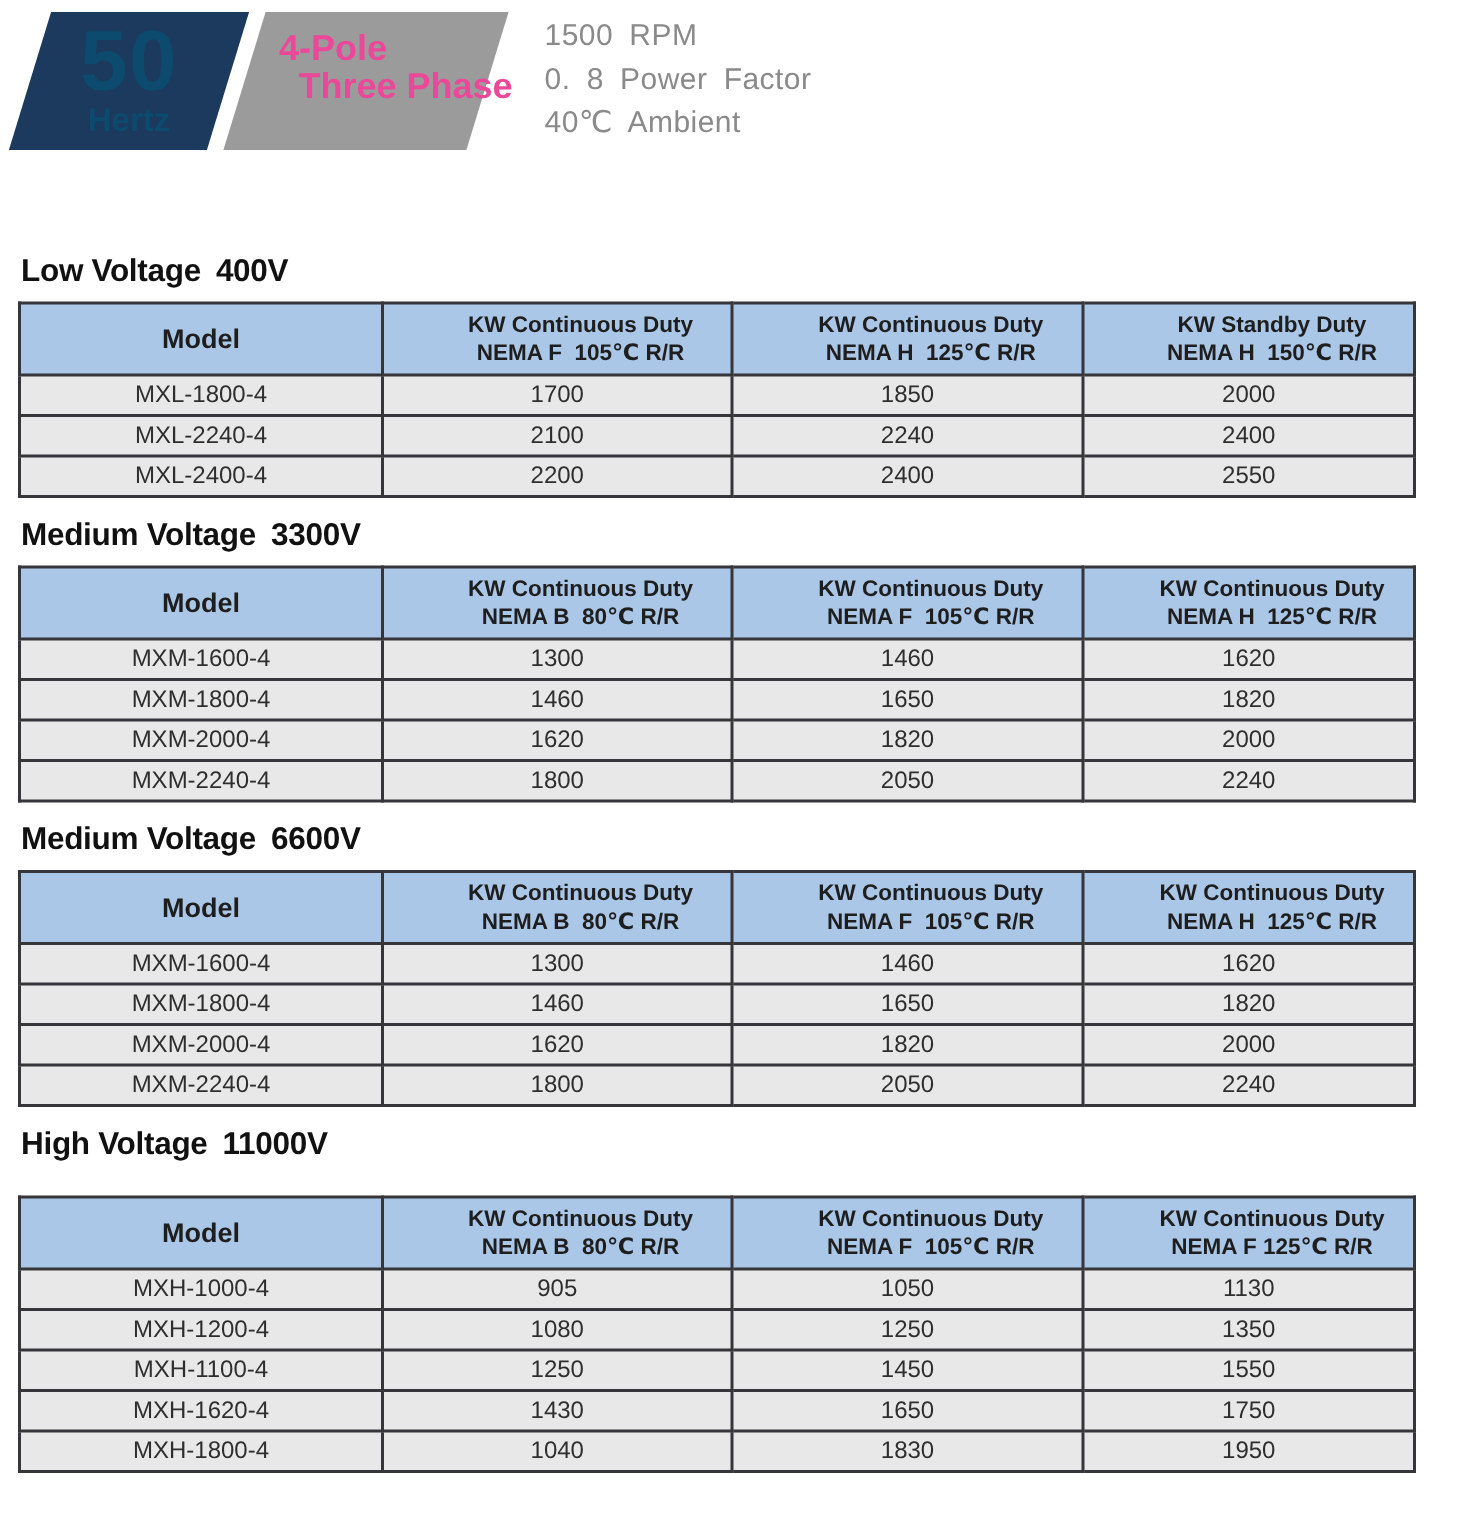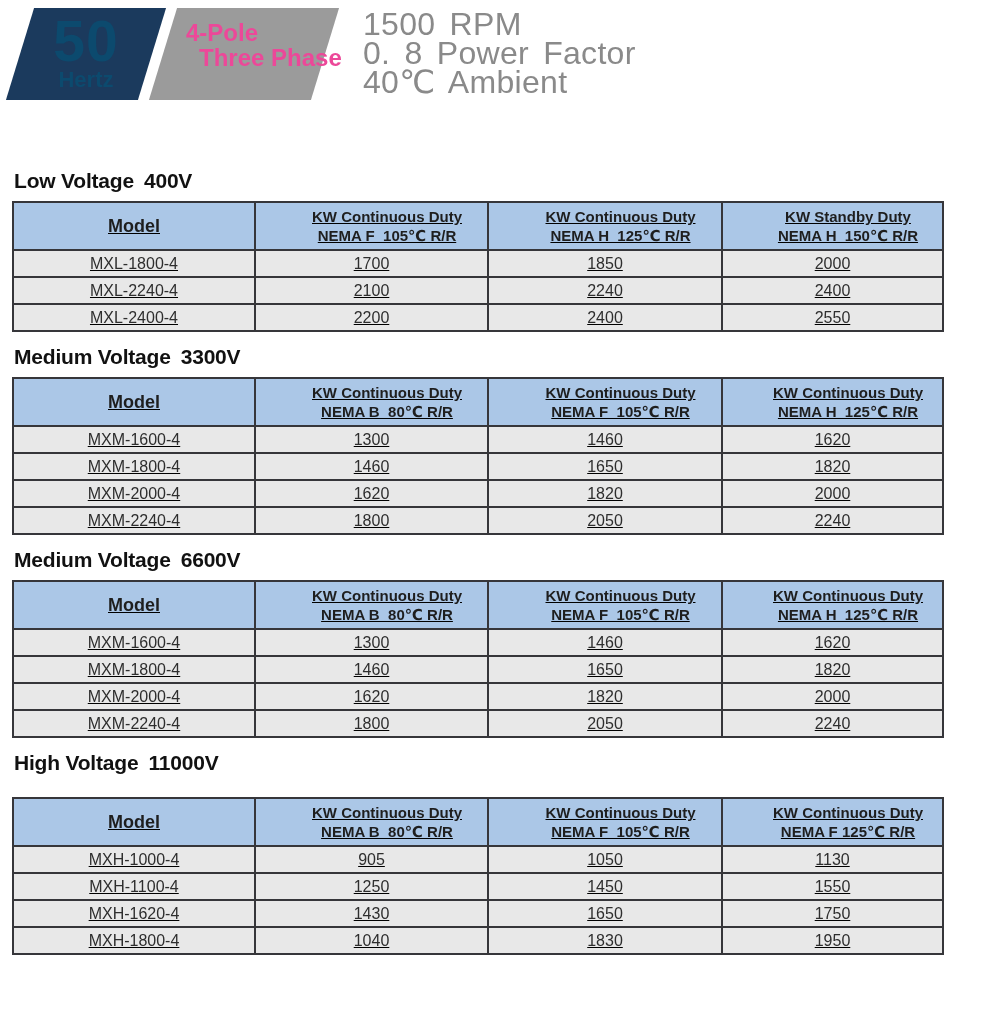--- a/index.html
+++ b/index.html
@@ -13,30 +13,30 @@
   .shape.navy{left:20px;width:132px;background:#1b3a5d;}
   .shape.gray{left:163px;width:162px;background:#9b9b9b;}
   .navy-text{position:absolute;left:20px;top:8px;width:132px;height:100px;
     color:#0c4a6e;text-align:center;}
   .freq{font-size:57px;font-weight:bold;line-height:60px;margin-top:3px;letter-spacing:1px;}
   .hertz{font-size:22px;font-weight:bold;line-height:19px;margin-top:-1px;}
   .gray-text{position:absolute;left:186px;top:20px;color:#ec4899;
     font-size:24px;font-weight:bold;line-height:25px;}
   .gray-text .indent{padding-left:13px;}
   .specs{position:absolute;left:363px;top:10px;color:#8a8a8a;
-    font-size:32px;line-height:29px;word-spacing:5px;letter-spacing:0.3px;}
+    font-size:20px;line-height:29px;word-spacing:5px;letter-spacing:0.3px;}
   
   #sections{margin:168px 27px 0 12px;}
   .section{margin-bottom:12px;}
   .sec-title{margin:0 0 7px 2px;font-size:21px;font-weight:bold;color:#111111;
     line-height:26px;letter-spacing:-0.2px;}
   .sec-title .t-right{margin-left:10px;}
   .section:last-child .sec-title{margin-bottom:21px;}
   table.spec-table{border-collapse:collapse;width:930px;table-layout:fixed;
-    border:2px solid #000000;text-decoration:underline;}
+    border:2px solid #000000;}
   .spec-table col.c-model{width:242px;}
   .spec-table col.c2{width:233px;}
   .spec-table col.c3{width:234px;}
   .spec-table col.c4{width:221px;}
   .spec-table th{
     background:#abc7e7;border:2px solid #36363a;height:46px;
     font-size:15px;font-weight:bold;color:#1e1e1e;text-align:center;
     vertical-align:middle;padding:0;}
   .spec-table th.model-th{font-size:18px;}
   .th-line{line-height:19px;white-space:pre;padding-left:31px;}
@@ -262,20 +262,26 @@
             </tr>
       </thead>
       <tbody>
             <tr>
               <td>MXH-1000-4</td>
               <td>905</td>
               <td>1050</td>
               <td>1130</td>
             </tr>
             <tr>
+              <td>MXH-1200-4</td>
+              <td>1080</td>
+              <td>1250</td>
+              <td>1350</td>
+            </tr>
+            <tr>
               <td>MXH-1100-4</td>
               <td>1250</td>
               <td>1450</td>
               <td>1550</td>
             </tr>
             <tr>
               <td>MXH-1620-4</td>
               <td>1430</td>
               <td>1650</td>
               <td>1750</td>

